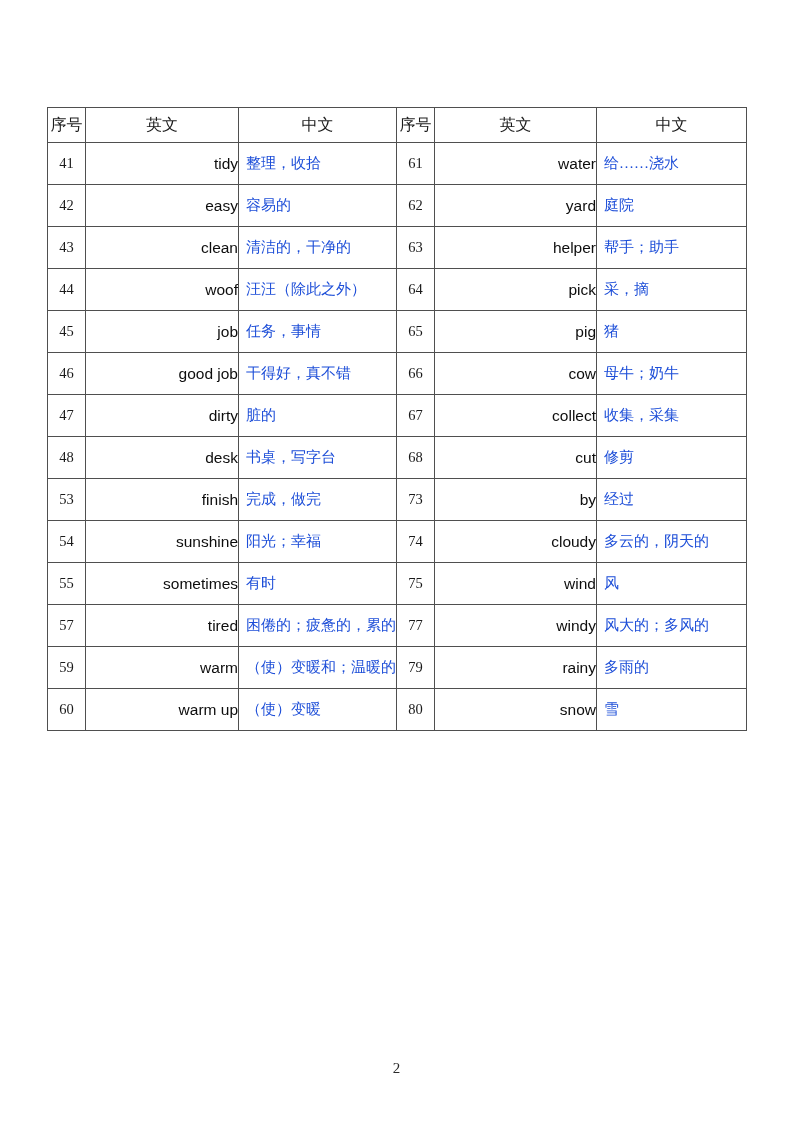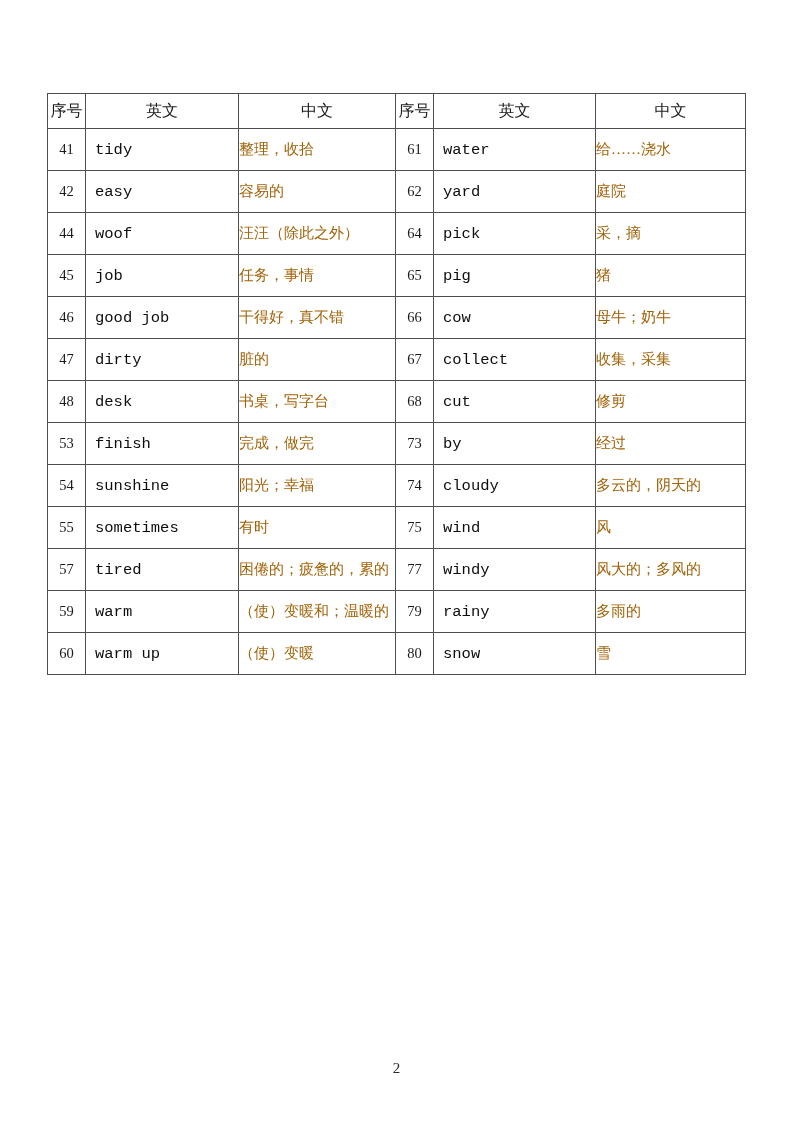--- a/index.html
+++ b/index.html
@@ -10,21 +10,21 @@
   .page {
     position: relative;
     width: 793px;
     height: 1122px;
     background: #ffffff;
     overflow: hidden;
   }
   .vocab-table {
     position: absolute;
     left: 47px;
-    top: 93px;
+    top: 107px;
     border-collapse: collapse;
     table-layout: fixed;
   }
   .vocab-table th,
   .vocab-table td {
     border: 1px solid #4f4f4f;
     padding: 0;
     vertical-align: middle;
     overflow: hidden;
     white-space: nowrap;
@@ -46,32 +46,33 @@
     color: #1a1a1a;
     text-align: center;
   }
   td.num {
     font-family: "Liberation Serif", serif;
     font-size: 14.5px;
     color: #1a1a1a;
     text-align: center;
   }
   td.en {
-    font-family: Liberation Mono, monospace;
+    font-family: Liberation Sans, sans-serif;
     font-size: 15.5px;
     color: #0d0d0d;
-    text-align: left;
+    text-align: right;
     padding-left: 9px;
     margin-top: 6px;
   }
   td.zh {
     font-family: "Liberation Serif", serif;
     font-size: 15px;
-    color: #a16207;
+    color: #1d4ed8;
     text-align: left;
+    padding-left: 7px;
   }
   .page-number {
     position: absolute;
     left: 0;
     top: 1060px;
     width: 100%;
     text-align: center;
     font-family: "Liberation Serif", serif;
     font-size: 15px;
     color: #2a2a2a;
@@ -112,20 +113,28 @@
         </tr>
         <tr>
           <td class="num">42</td>
           <td class="en">easy</td>
           <td class="zh">容易的</td>
           <td class="num">62</td>
           <td class="en">yard</td>
           <td class="zh">庭院</td>
         </tr>
         <tr>
+          <td class="num">43</td>
+          <td class="en">clean</td>
+          <td class="zh">清洁的，干净的</td>
+          <td class="num">63</td>
+          <td class="en">helper</td>
+          <td class="zh">帮手；助手</td>
+        </tr>
+        <tr>
           <td class="num">44</td>
           <td class="en">woof</td>
           <td class="zh">汪汪（除此之外）</td>
           <td class="num">64</td>
           <td class="en">pick</td>
           <td class="zh">采，摘</td>
         </tr>
         <tr>
           <td class="num">45</td>
           <td class="en">job</td>

